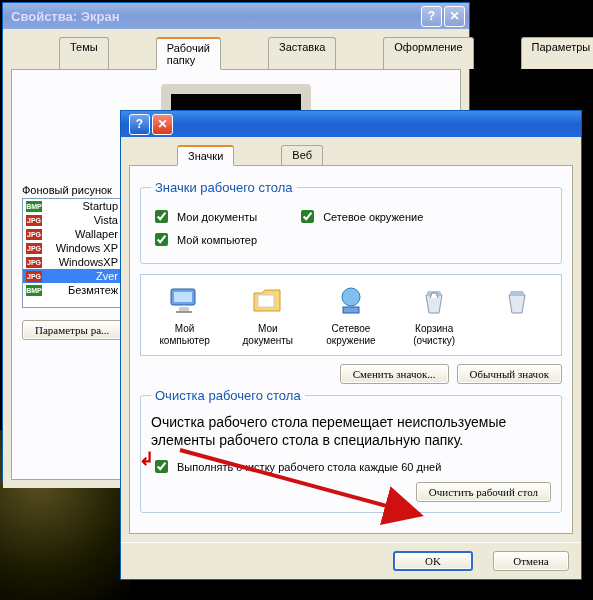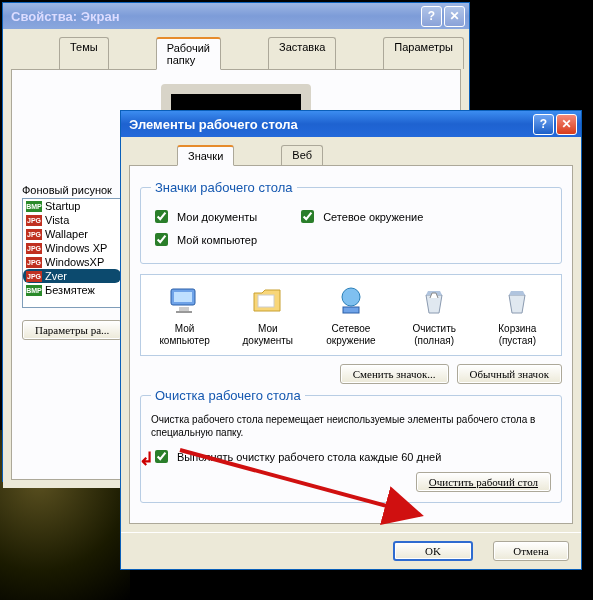--- a/index.html
+++ b/index.html
@@ -107,31 +107,31 @@
     box-shadow: 0 0 0 1px #fff inset;
   }
   .btn.default { border:2px solid #2e6bd0; padding:2px 11px; }
   .btn-row { display:flex; justify-content:flex-end; gap:8px; margin-top:6px; }
   .dlg-btns {
     background:#ece9d8;
     padding:8px 12px;
     display:flex; justify-content:flex-end; gap:20px;
     border-top:1px solid #fff;
   }
-  .desc { color:#000; font-size:10px; line-height:1.3; margin:2px 0 8px; }
+  .desc { color:#000; font-size:14px; line-height:1.3; margin:2px 0 8px; }
   .wallpaper-list {
     border:1px solid #7f9db9;
     background:#fff;
     width:100px;
     height:110px;
     overflow:hidden;
     font-size:11px;
   }
-  .wp-item { display:flex; align-items:center; gap:3px; padding:1px 3px; cursor:pointer; }
-  .wp-item.selected { background:#0c4a6e; color:#fff;border-radius:6px; }
+  .wp-item { display:flex; align-items:center; gap:3px; padding:1px 3px; cursor:pointer;justify-content:space-between; }
+  .wp-item.selected { background:#3b82f6; color:#fff; }
   .ft {
     width:16px; height:11px; font-size:7px; font-weight:bold;
     color:#fff; display:inline-flex; align-items:center; justify-content:center;
   }
   .ft.bmp { background:#2a8a2a; }
   .ft.jpg { background:#c03020; }
   .label { margin:4px 0 2px; }
   .fake-monitor {
     width:150px; height:90px; background:#000;
     border:10px solid #d8d4c8; border-radius:4px;
@@ -161,20 +161,21 @@
     <div class="btns">
       <div class="tbtn help inactive">?</div>
       <div class="tbtn close inactive">✕</div>
     </div>
   </div>
   <div class="body">
     <div class="tabs">
       <div class="tab">Темы</div>
       <div class="tab active">Рабочий папку</div>
       <div class="tab">Заставка</div>
+      <div class="tab">Оформление</div>
       <div class="tab">Параметры</div>
     </div>
     <div class="tabpanel" style="height:410px;">
       <div class="fake-monitor"></div>
       <div class="label">Фоновый рисунок</div>
       <div style="display:flex; gap:10px;">
         <div class="wallpaper-list">
           <div class="wp-item">
               <span class="ft bmp">BMP</span>
               <span>Startup</span>
@@ -207,21 +208,20 @@
       </div>
       <div style="margin-top:12px;">
         <button class="btn">Параметры ра...</button>
       </div>
     </div>
   </div>
 </div>
 
 <div class="window" style="left:120px; top:110px; width:462px;">
   <div class="titlebar">
-    <span class="title">Элементы рабочего стола</span>
     <div class="btns">
       <div class="tbtn help">?</div>
       <div class="tbtn close">✕</div>
     </div>
   </div>
   <div class="body">
     <div class="tabs">
       <div class="tab active">Значки</div>
       <div class="tab">Веб</div>
     </div>
@@ -271,43 +271,42 @@
               <rect x="10" y="24" width="16" height="6" fill="#6fa3e8" stroke="#2a5fa8"></rect>
             </svg>
           <span>Сетевое окружение</span>
         </div>
         <div class="icon-item">
           <svg class="icon-svg" viewBox="0 0 36 36">
               <path d="M10 12 L26 12 L23 30 L13 30 Z" fill="#e0e8f0" stroke="#8a9ab0"></path>
               <path d="M12 8 L24 8 L26 12 L10 12 Z" fill="#b0c4de"></path>
               <path d="M14 15 L16 10 L20 10 L22 15" fill="#fff" stroke="#888"></path>
             </svg>
-          <span>Очистить (полная)</span>
+          <span>Корзина (очистку)</span>
         </div>
         <div class="icon-item">
           <svg class="icon-svg" viewBox="0 0 36 36">
               <path d="M10 12 L26 12 L23 30 L13 30 Z" fill="#e0e8f0" stroke="#8a9ab0"></path>
               <path d="M12 8 L24 8 L26 12 L10 12 Z" fill="#b0c4de"></path>
             </svg>
-          <span>Корзина (пустая)</span>
         </div>
       </div>
       <div class="btn-row">
         <button class="btn">Сменить значок...</button>
         <button class="btn">Обычный значок</button>
       </div>
 
       <fieldset>
         <legend>Очистка рабочего стола</legend>
         <div class="desc">Очистка рабочего стола перемещает неиспользуемые элементы рабочего стола в специальную папку.</div>
         <label class="cb">
           <input type="checkbox" checked="" style="">
           <span>Выполнять очистку рабочего стола каждые 60 дней</span>
         </label>
-        <div class="btn-row" style="text-decoration:underline;">
+        <div class="btn-row" style="">
           <button class="btn">Очистить рабочий стол</button>
         </div>
       </fieldset>
     </div>
   </div>
   <div class="dlg-btns">
     <button class="btn default" style="width:80px;">OK</button>
     <button class="btn" style="width:76px;">Отмена</button>
   </div>
 </div>

